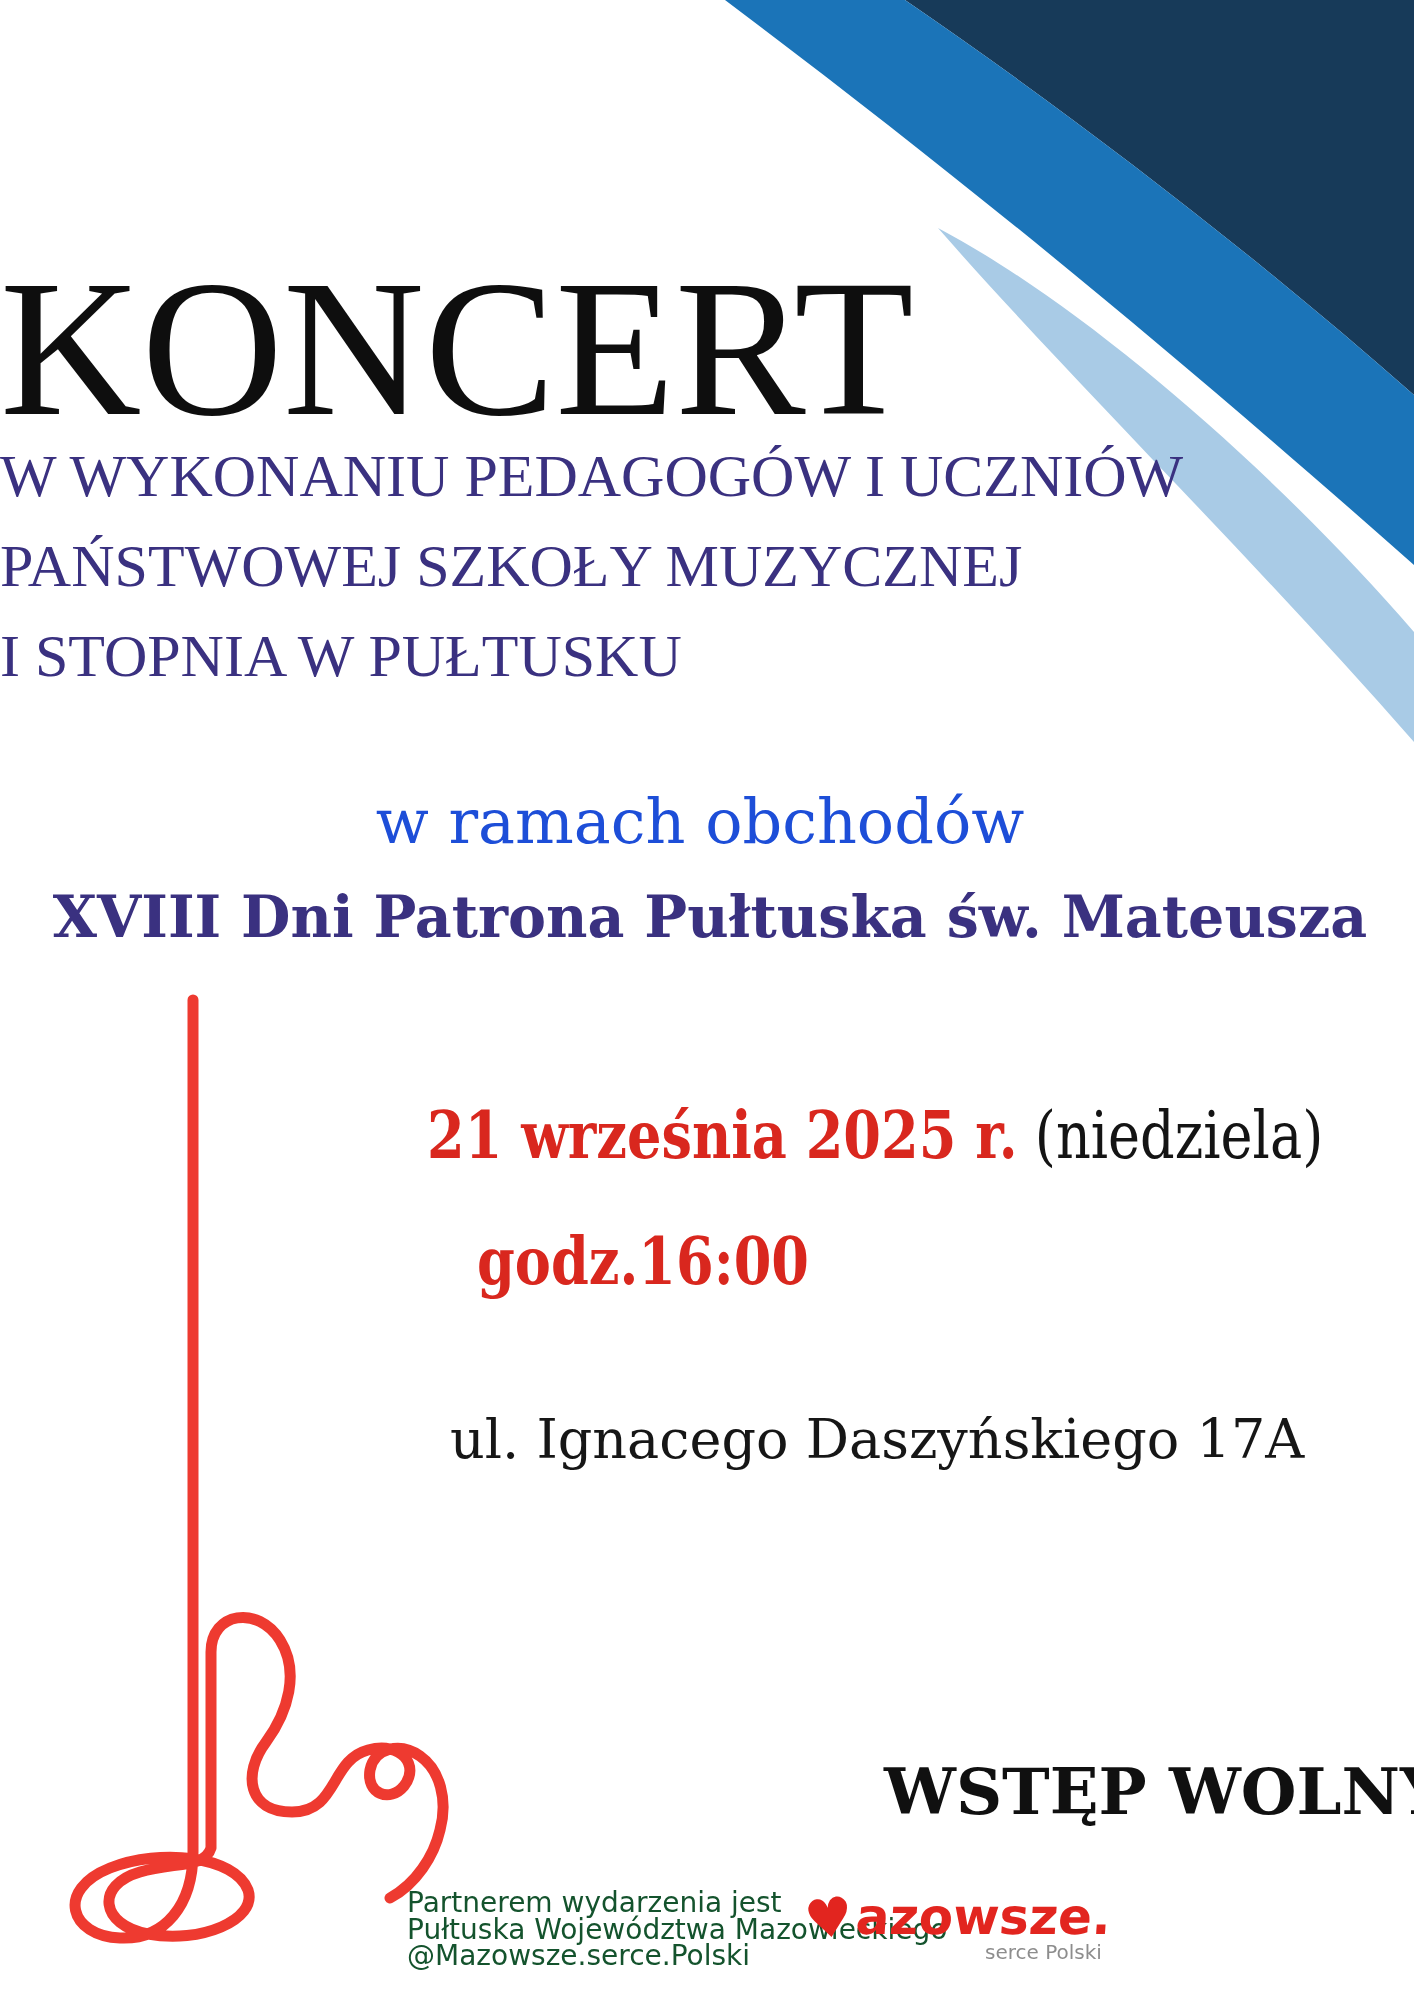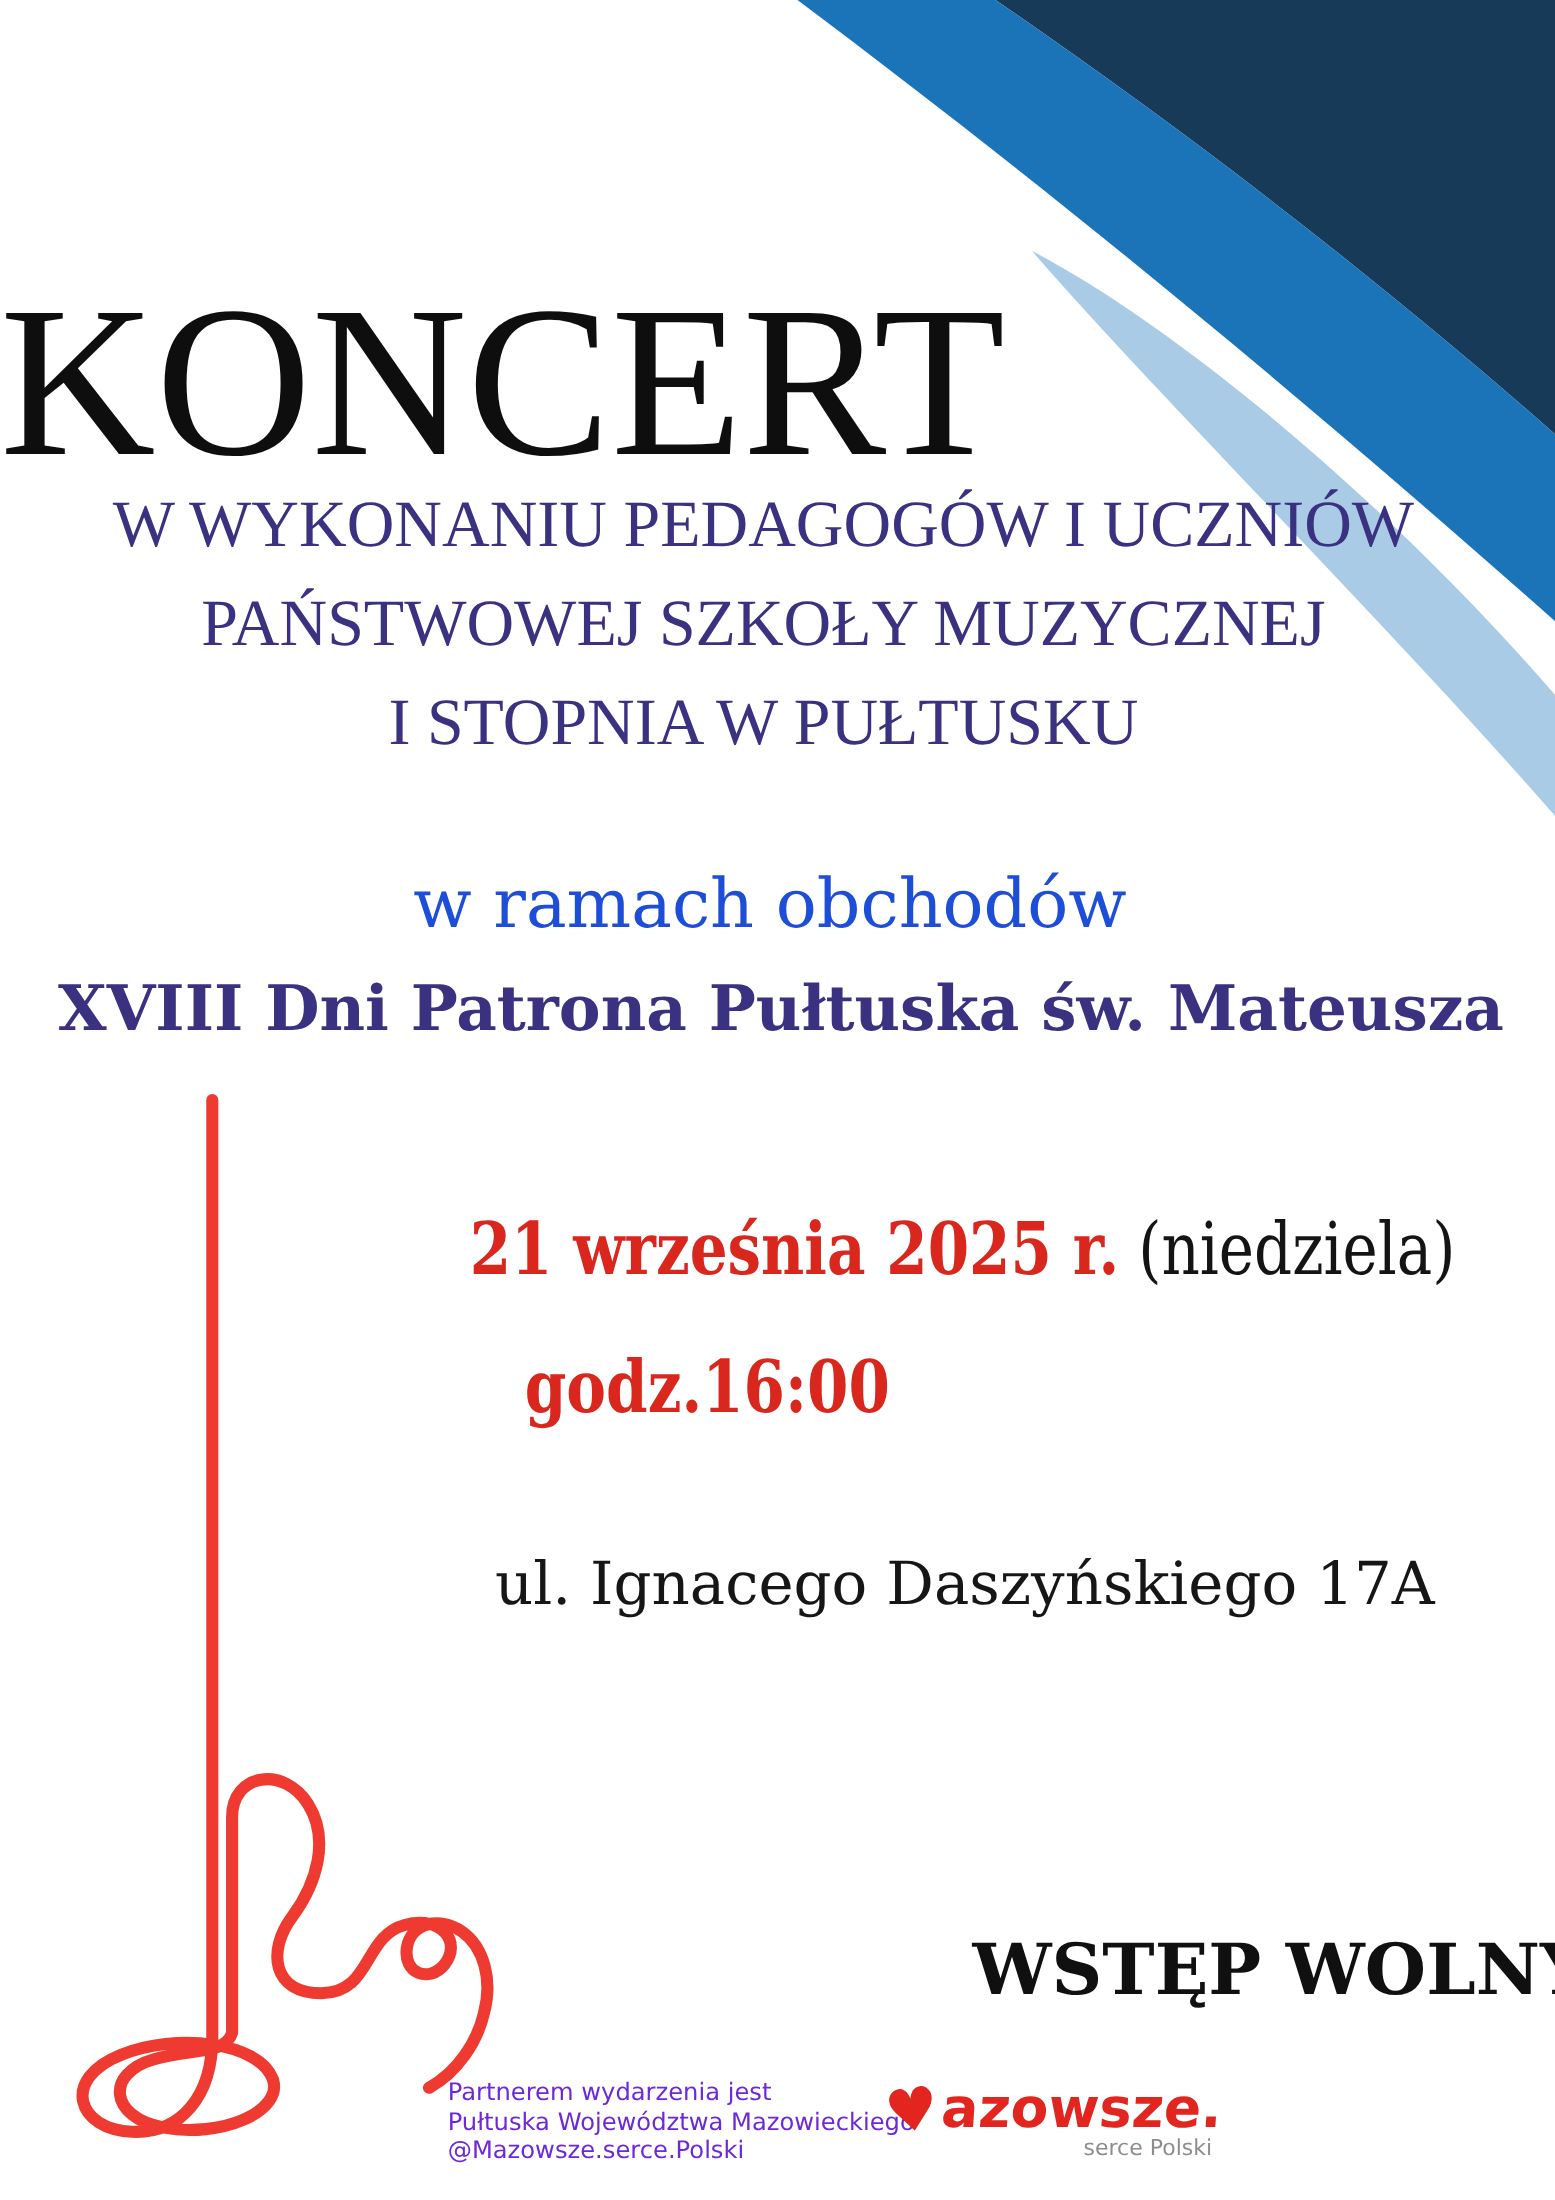--- a/index.html
+++ b/index.html
@@ -17,21 +17,20 @@
     left:0;top:119px;width:1312px;
     text-align:left;
     font-family:"Liberation Serif", serif;
     font-size:196px;line-height:196px;
     font-weight:400;color:#0e0e0e;
     letter-spacing:0;
     white-space:nowrap;
   }
   .subtitle{
     left:0;top:431px;width:1388px;
-    text-align:center;
     font-family:"Liberation Serif", serif;
     font-size:60px;line-height:90px;
     color:#3a3180;
     white-space:nowrap;
   }
   .occasion-intro{
     left:0;top:782px;width:1400px;
     text-align:center;
     font-size:62px;line-height:80px;
     color:#1d4ed8;
@@ -69,22 +68,22 @@
   }
   .admission{
     left:884px;top:1759px;
     font-size:64px;line-height:66px;
     font-weight:bold;color:#101010;
     white-space:nowrap;
   }
   .partner{
     left:407px;top:1890px;
     font-family:"DejaVu Sans", sans-serif;
-    font-size:22px;line-height:26.5px;
-    color:#6d28d9;
+    font-size:28px;line-height:26.5px;
+    color:#14532d;
     white-space:nowrap;
   }
   .logo-heart{
     left:805px;top:1892px;
     font-family:"DejaVu Sans", sans-serif;
     font-size:54px;line-height:54px;
     font-weight:bold;color:#e2251f;
     transform:rotate(-8deg);
   }
   .logo-wordmark{

